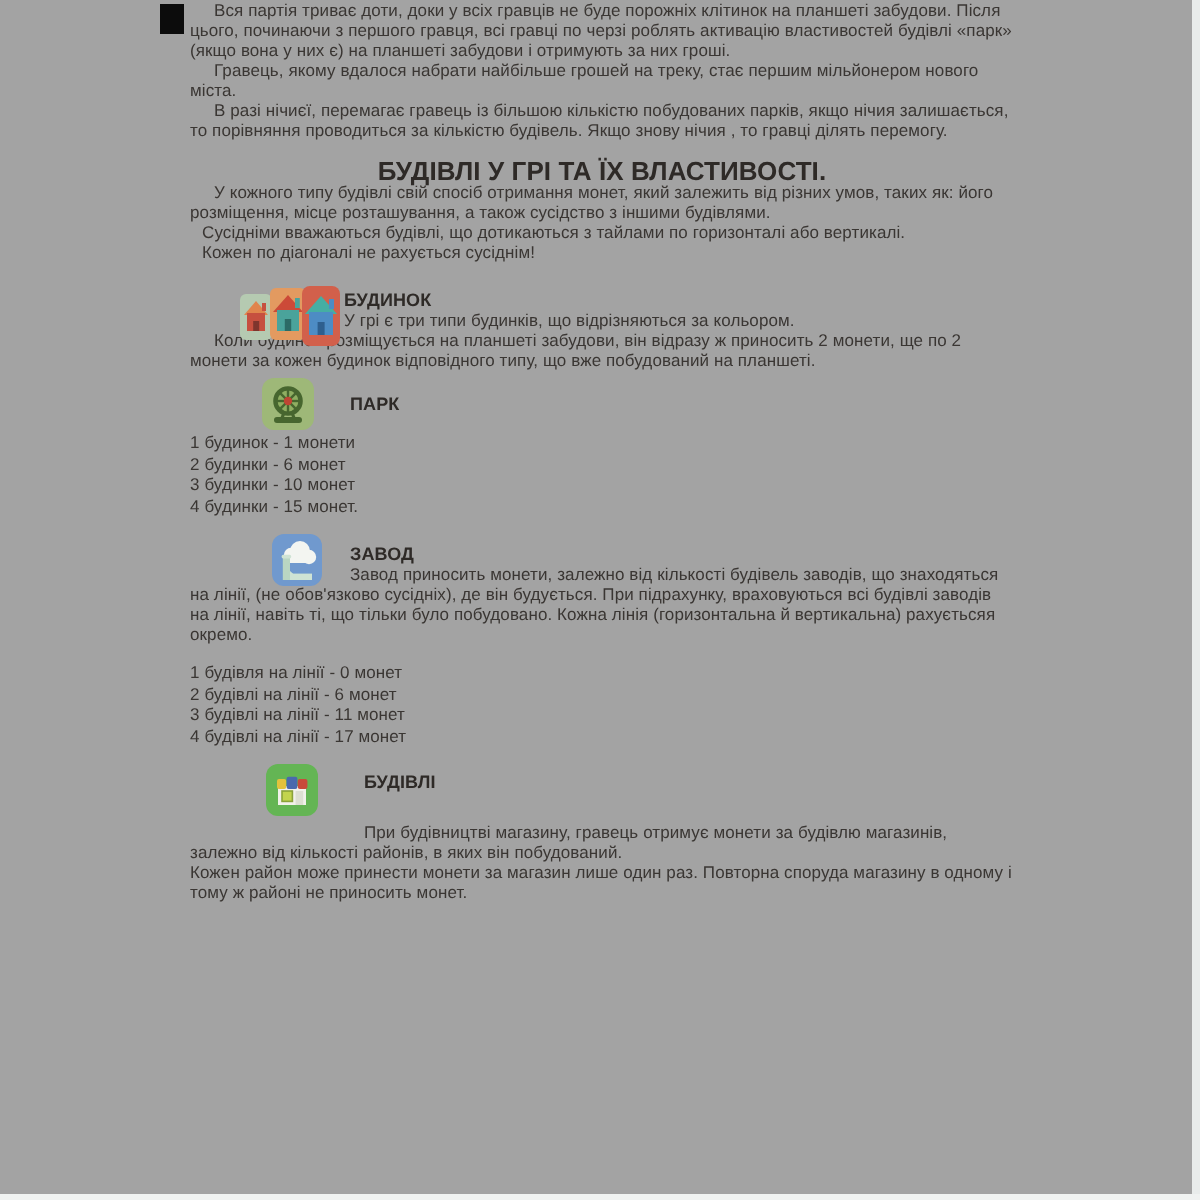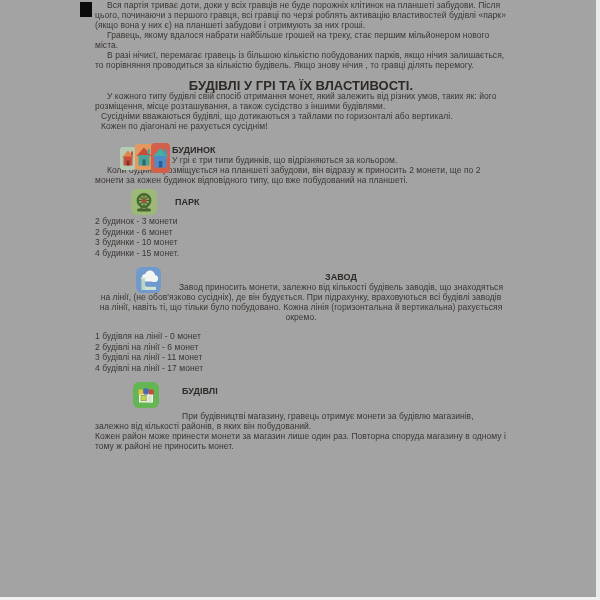--- a/index.html
+++ b/index.html
@@ -25,21 +25,21 @@
   .bldg h3 { font-size:9px; font-weight:bold; color:#2e2a27; margin:0; }
   .bldg .icon { position:absolute; }
   .b-house { margin-top:12px; }
   .b-house .icon { left:25px; top:0; }
   .b-house h3 { padding-top:2px; text-indent:77px; }
   .b-house .lead { text-indent:77px; }
   .b-park { margin-top:6px; }
   .b-park .icon { left:36px; top:-2px; }
   .b-park h3 { padding-top:6px; text-indent:80px; }
   .b-park .lead { text-indent:80px; }
-  .b-factory { margin-top:9px;text-align:center; }
+  .b-factory { margin-top:9px; }
   .b-factory .icon { left:41px; top:0; }
   .b-factory h3 { padding-top:5px; text-indent:80px; }
   .b-factory .lead { text-indent:80px; }
   .b-shop { margin-top:9px; }
   .b-shop .icon { left:38px; top:0; }
   .b-shop h3 { padding-top:4px; text-indent:87px; }
   .b-shop .lead { text-indent:87px; margin-top:15px; }
   ul.coin-list { list-style:none; margin:9px 0 0 0; padding:0; line-height:10.5px; }
   ul.coin-list.factory { }
   .note { font-style:italic; margin-top:9px; }
@@ -100,21 +100,21 @@
           <line x1="13" y1="5.2" x2="13" y2="17.8" stroke="#47662f" stroke-width="1.2"></line>
           <line x1="6.7" y1="11.5" x2="19.3" y2="11.5" stroke="#47662f" stroke-width="1.2"></line>
           <line x1="8.6" y1="7.1" x2="17.4" y2="15.9" stroke="#47662f" stroke-width="1.2"></line>
           <line x1="17.4" y1="7.1" x2="8.6" y2="15.9" stroke="#47662f" stroke-width="1.2"></line>
           <circle cx="13" cy="11.5" r="2.1" fill="#bf4533"></circle>
         </svg>
       </span>
       <h3>ПАРК</h3>
     </div>
     <ul class="coin-list">
-      <li>2 будинок - 3 монети</li>
+      <li>1 будинок - 1 монети</li>
       <li>2 будинки - 6 монет</li>
       <li>3 будинки - 10 монет</li>
       <li>4 будинки - 15 монет.</li>
     </ul>
 
     <div class="bldg b-factory">
       <span class="icon">
         <svg width="25" height="26" viewBox="0 0 25 26">
           <rect x="0" y="0" width="25" height="26" rx="6" fill="#7099ce"></rect>
           <circle cx="14" cy="8.5" r="5" fill="#f3f5f1"></circle>

